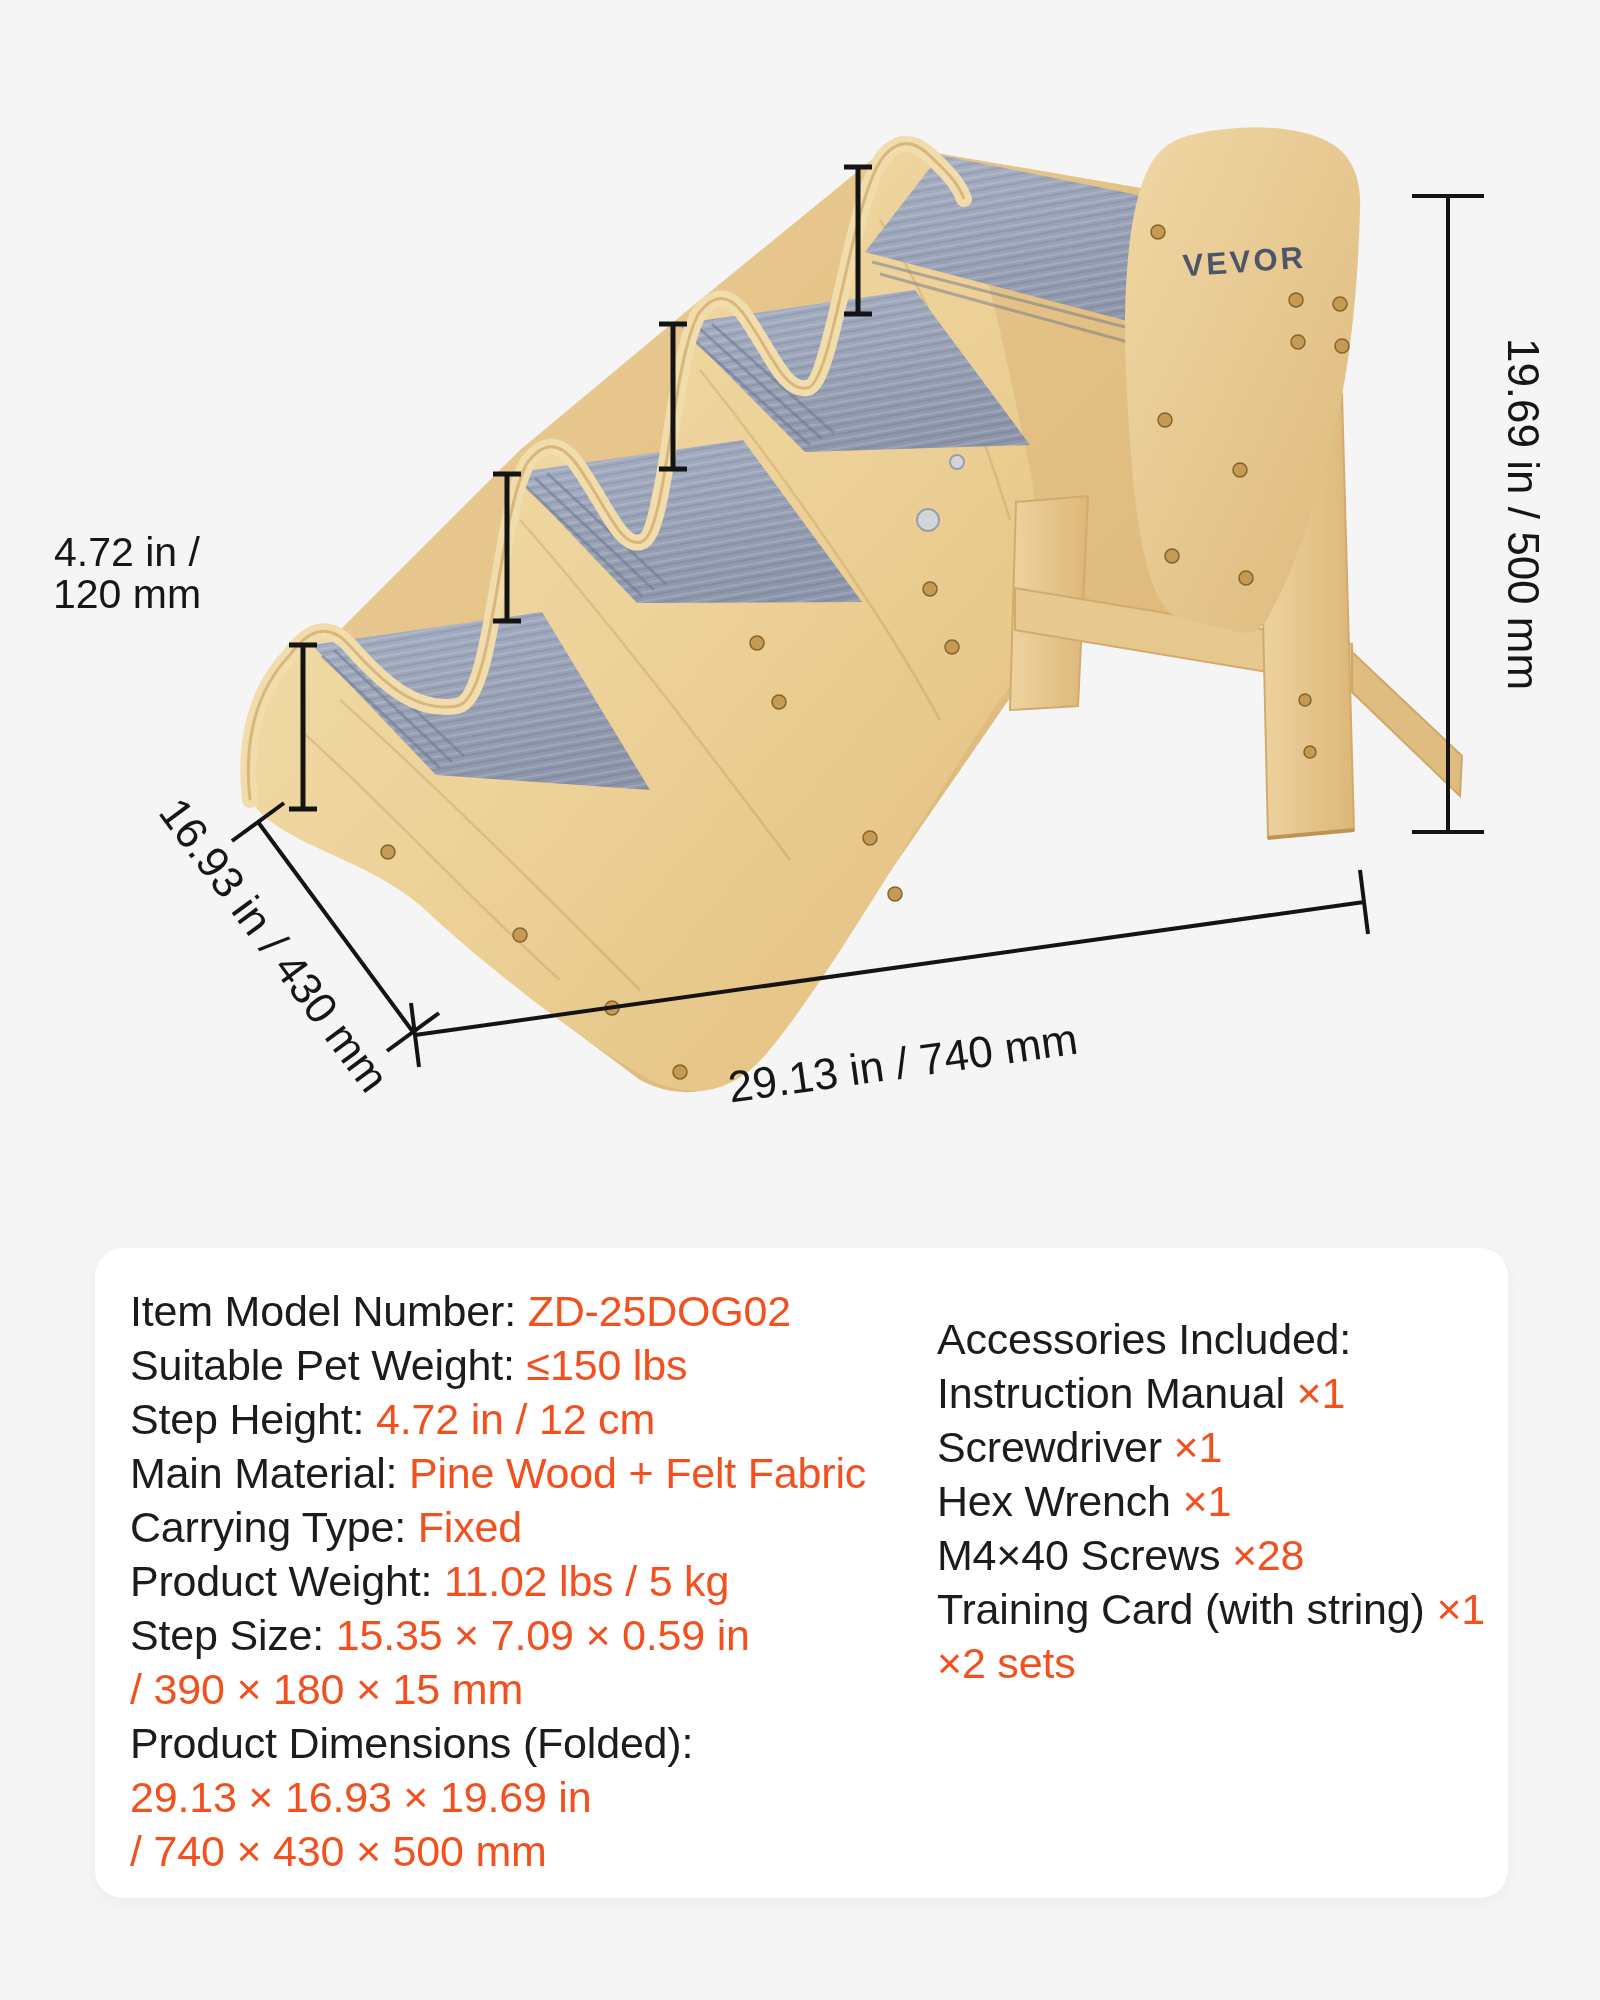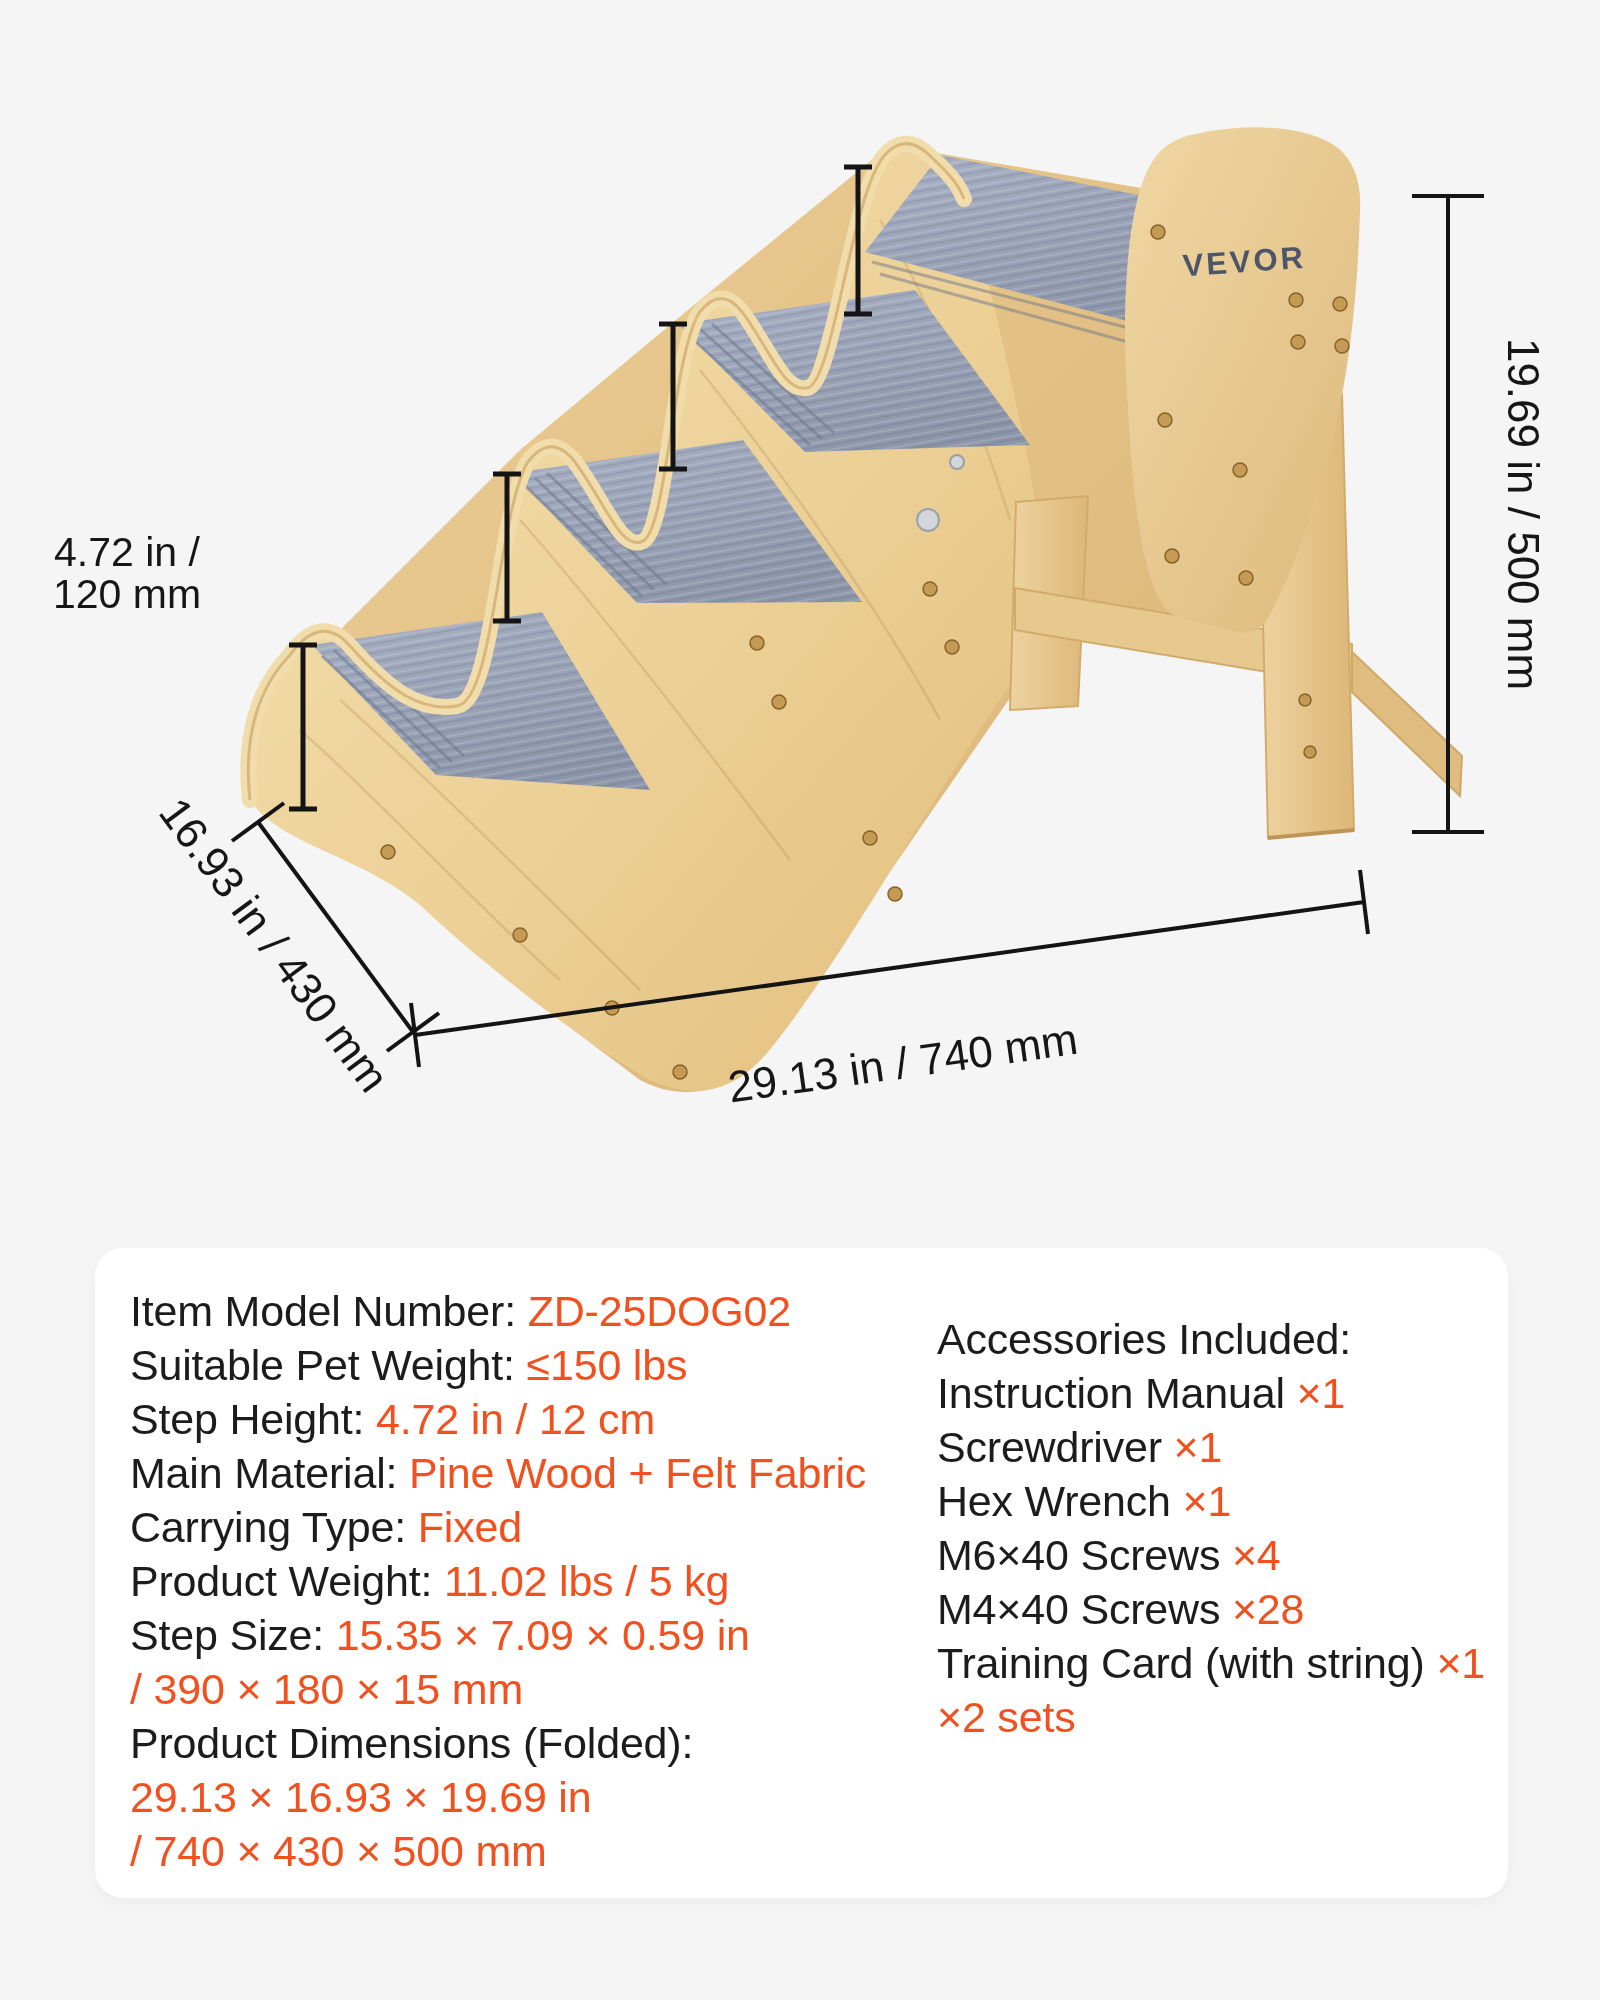--- a/index.html
+++ b/index.html
@@ -222,20 +222,19 @@
         <div class="spec-row"><span class="spec-label"></span><span class="spec-value">/ 390 × 180 × 15 mm</span></div>
         <div class="spec-row"><span class="spec-label">Product Dimensions (Folded):</span><span class="spec-value"></span></div>
         <div class="spec-row"><span class="spec-label"></span><span class="spec-value">29.13 × 16.93 × 19.69 in</span></div>
         <div class="spec-row"><span class="spec-label"></span><span class="spec-value">/ 740 × 430 × 500 mm</span></div>
       </div>
     <div class="spec-col right">
         <div class="spec-row"><span class="spec-label">Accessories Included:</span><span class="spec-value"></span></div>
         <div class="spec-row"><span class="spec-label">Instruction Manual </span><span class="spec-value">×1</span></div>
         <div class="spec-row"><span class="spec-label">Screwdriver </span><span class="spec-value">×1</span></div>
         <div class="spec-row"><span class="spec-label">Hex Wrench </span><span class="spec-value">×1</span></div>
-        <div class="spec-row"><span class="spec-label">M6×40 Screws </span><span class="spec-value">×4</span></div>
         <div class="spec-row"><span class="spec-label">M4×40 Screws </span><span class="spec-value">×28</span></div>
         <div class="spec-row"><span class="spec-label">Training Card (with string) </span><span class="spec-value">×1</span></div>
         <div class="spec-row"><span class="spec-value">×2 sets</span></div>
       </div>
   </div>
 
 </div>
 
 </body></html>

